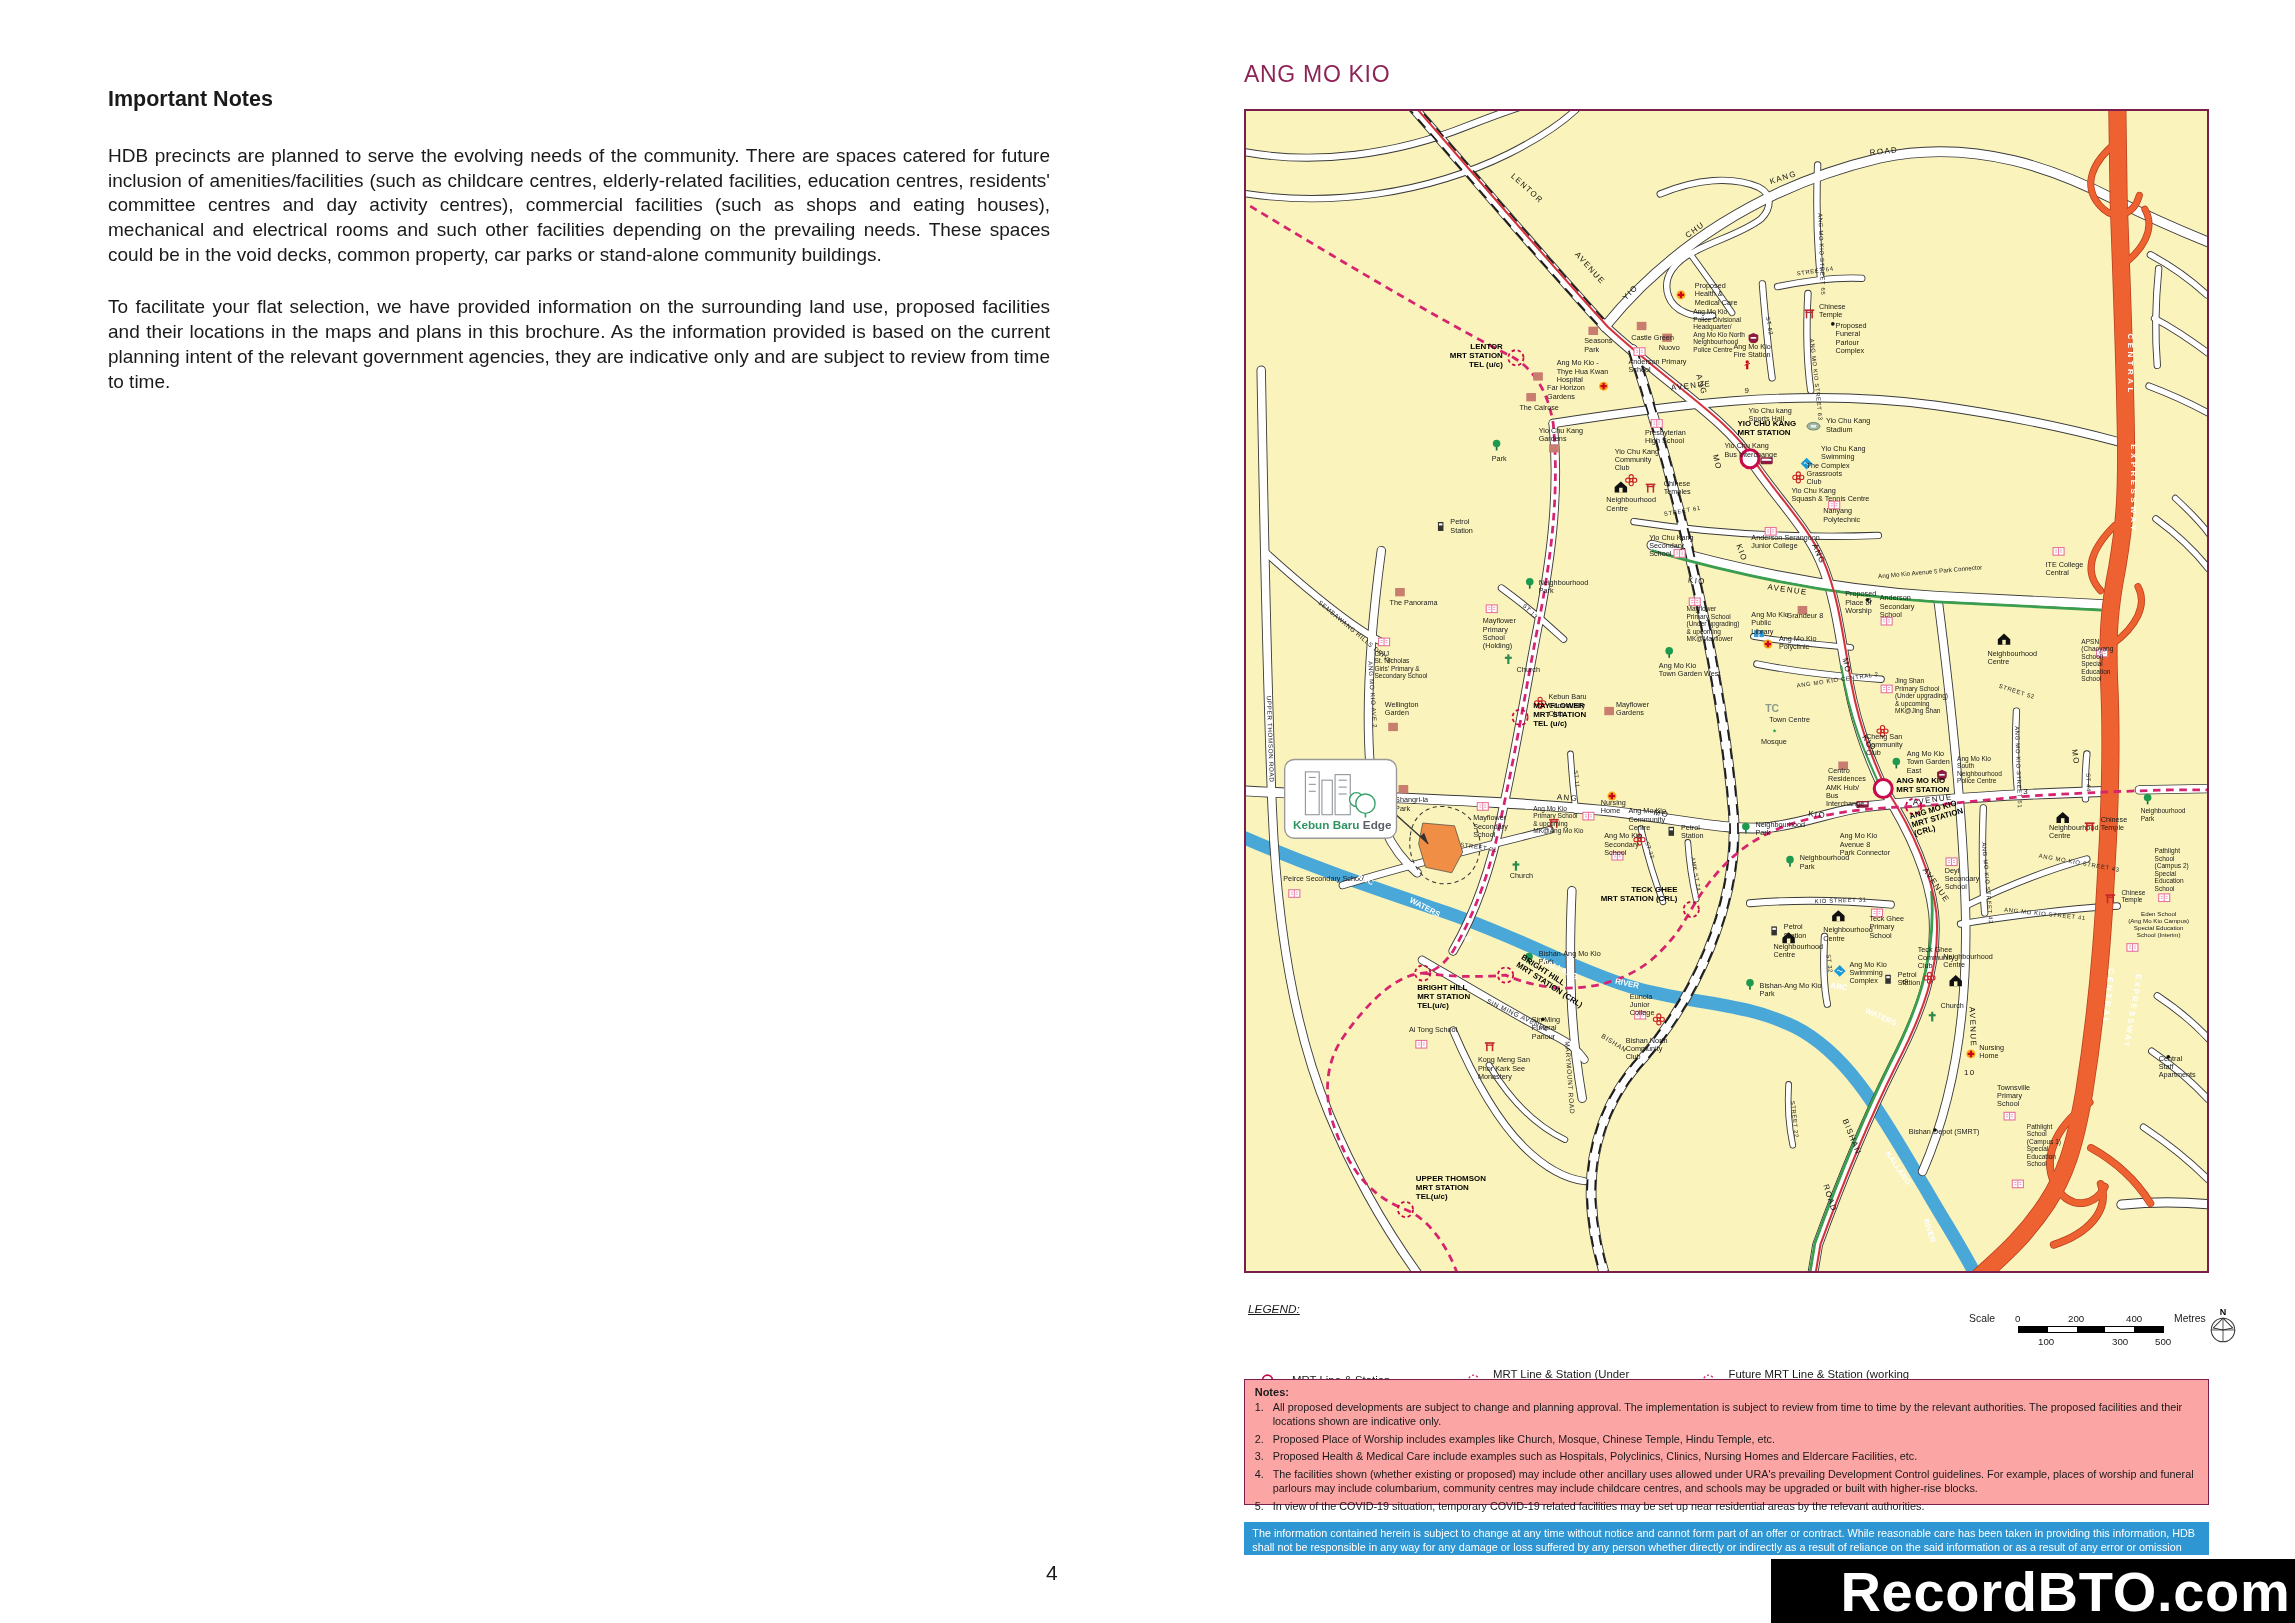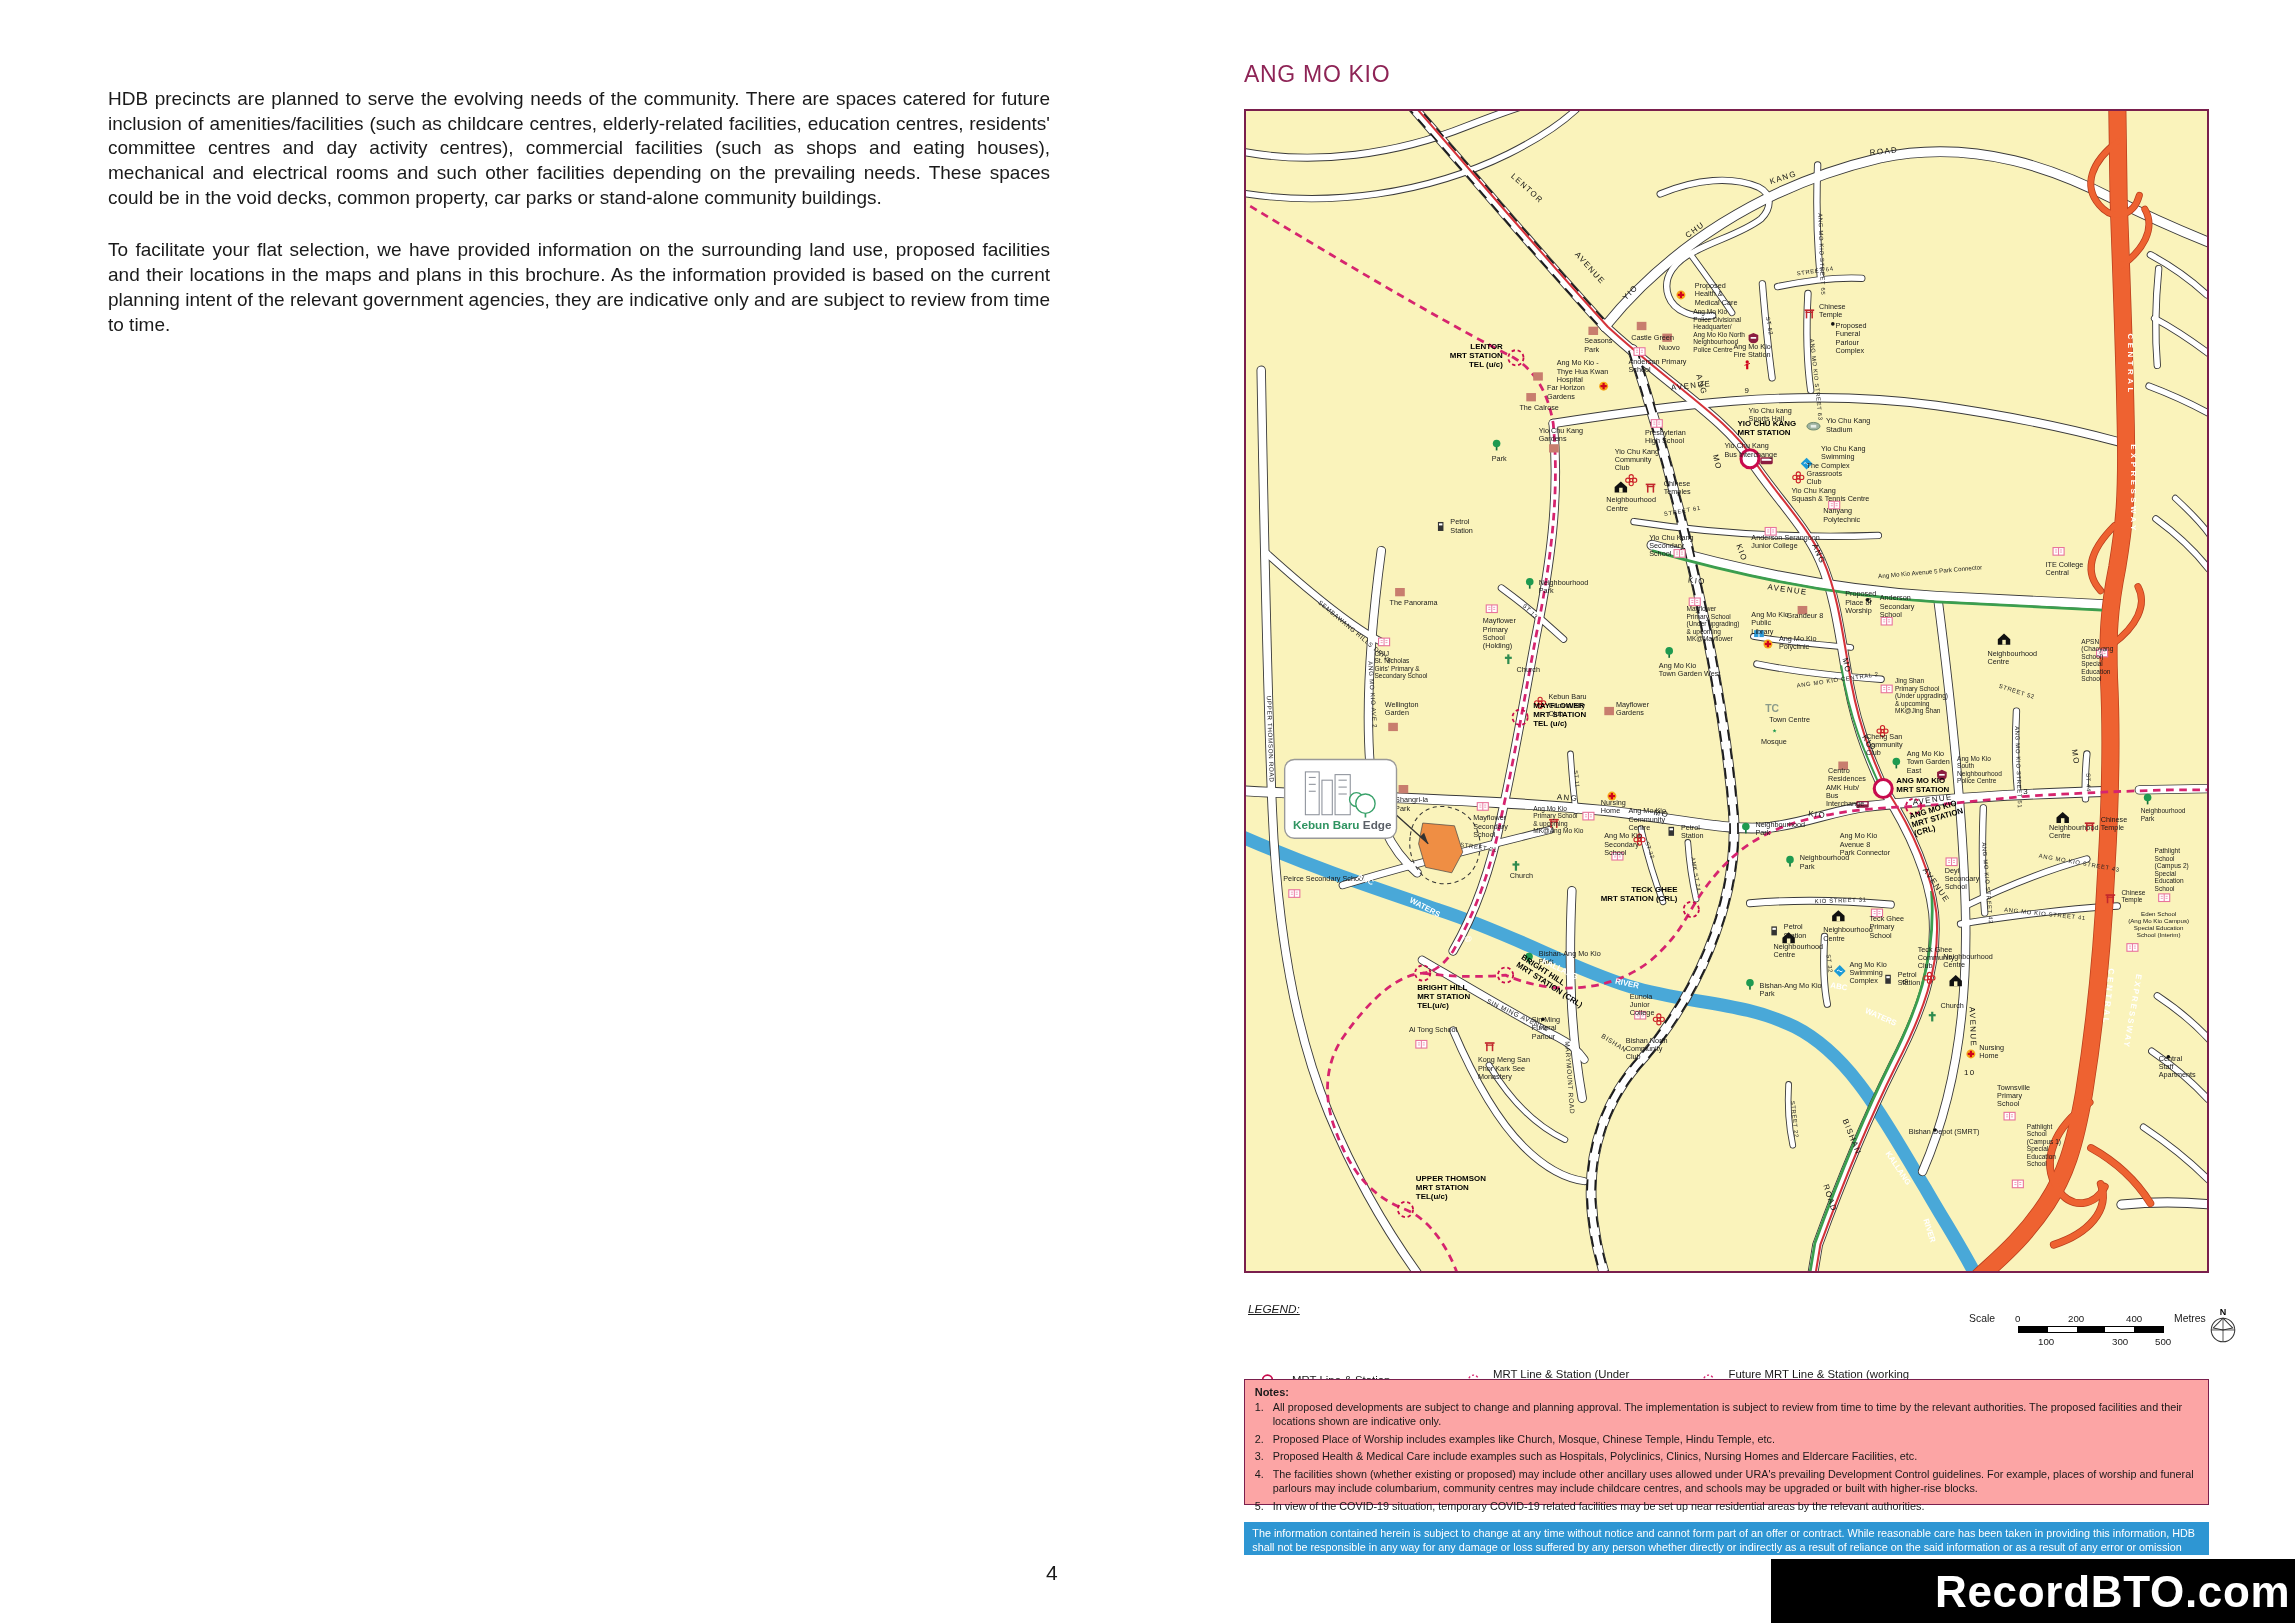--- a/index.html
+++ b/index.html
@@ -36,29 +36,30 @@
   .compass{position:absolute;left:236px;top:0px;}
   .notes-box{position:absolute;left:1244px;top:1379px;width:965px;height:126px;box-sizing:border-box;
              border:1.4px solid #7A1F4D;padding:5.6px 9.7px;font-size:10.8px;background:#fca5a5;}
   .notes-box .nb-title{font-weight:bold;margin-bottom:2.8px;font-size:11px;}
   .nb-item{display:flex;margin-bottom:3.5px;line-height:1.3;}
   .nb-num{width:18px;flex:0 0 18px;}
   .disclaimer{position:absolute;left:1244px;top:1522px;width:965px;height:33px;box-sizing:border-box;
               background:#2E96D3;color:#fff;font-size:10.8px;line-height:1.35;padding:3.5px 8.3px;}
   .page-num{position:absolute;left:1046px;top:1561px;font-size:21px;}
   .watermark{position:absolute;left:1771px;top:1559px;width:525px;height:65px;background:#000;
-             color:#fff;font-weight:bold;font-size:44px;line-height:65px;text-align:right;
+             color:#fff;font-weight:bold;font-size:56px;line-height:65px;text-align:right;
              padding-right:5.6px;box-sizing:border-box;letter-spacing:0.7px;}
 </style>
 </head>
 <body>
 
 <main>
 
   <section class="notes-col">
+    <h1>Important Notes</h1>
     <p>HDB precincts are planned to serve the evolving needs of the community. There are spaces catered for future inclusion of amenities/facilities (such as childcare centres, elderly-related facilities, education centres, residents' committee centres and day activity centres), commercial facilities (such as shops and eating houses), mechanical and electrical rooms and such other facilities depending on the prevailing needs. These spaces could be in the void decks, common property, car parks or stand-alone community buildings.</p>
     <p>To facilitate your flat selection, we have provided information on the surrounding land use, proposed facilities and their locations in the maps and plans in this brochure. As the information provided is based on the current planning intent of the relevant government agencies, they are indicative only and are subject to review from time to time.</p>
   </section>
 
   <h2 class="map-title">ANG MO KIO</h2>
 
   <div class="map-frame">
     <svg viewBox="0 0 1392 1678" preserveAspectRatio="none">
       <defs>
         <g id="sym-school">

